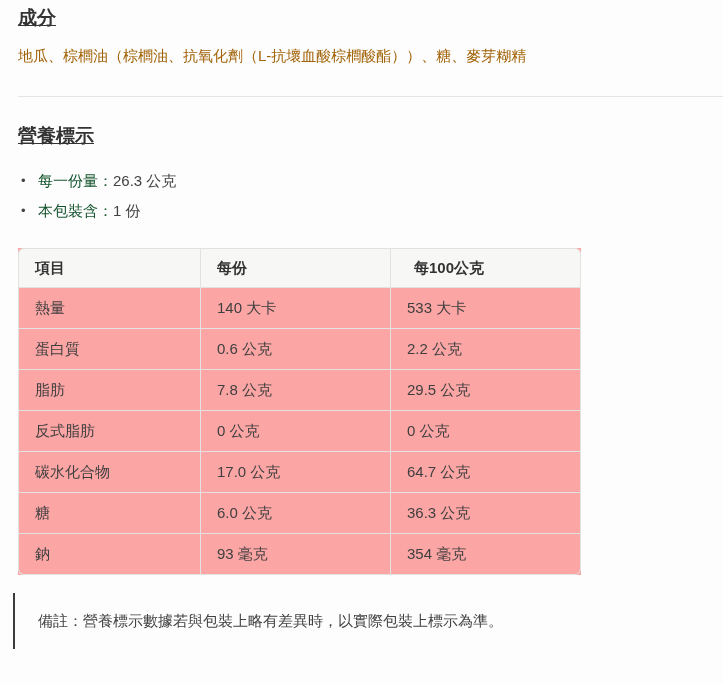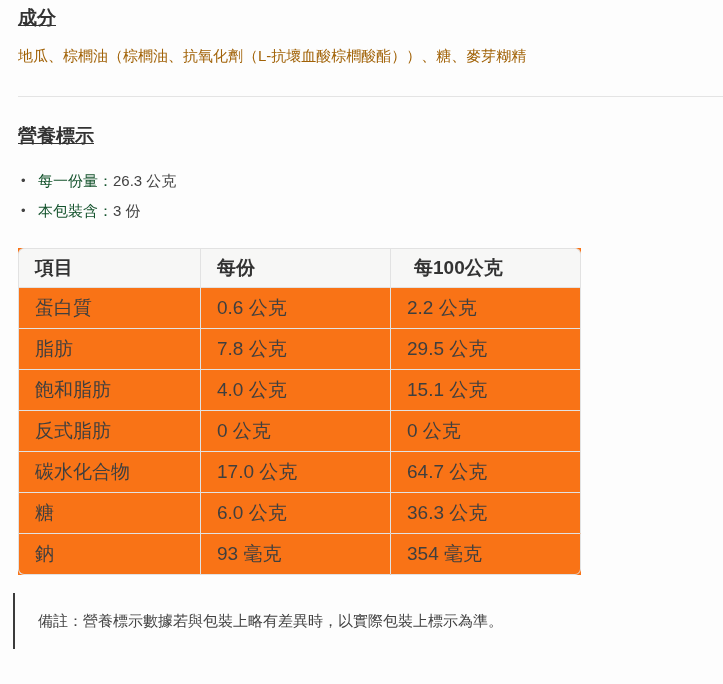--- a/index.html
+++ b/index.html
@@ -61,23 +61,23 @@
   ul.serving-list li .li-label {
     font-weight: normal;
     color: #14532d;
   }
   table.nutrition-table {
     margin-top: 22px;
     border-collapse: separate;
     border-spacing: 0;
     width: 563px;
     table-layout: fixed;
-    font-size: 19px;
+    font-size: 15px;
     color: #3f3f3f;
-    background: #f97316;
+    background: #fca5a5;
   }
   table.nutrition-table th,
   table.nutrition-table td {
     text-align: left;
     font-weight: normal;
     padding: 0 16px;
     border-top: 1px solid #e2e2e2;
     border-left: 1px solid #e2e2e2;
     overflow: hidden;
     white-space: nowrap;
@@ -123,52 +123,52 @@
 
   <hr class="section-divider">
 
   <h2 class="section-title nutrition-title">營養標示</h2>
 
   <ul class="serving-list">
     <li>
       <span class="bullet">•</span><span class="li-label">每一份量：</span><span>26.3 公克</span>
     </li>
     <li>
-      <span class="bullet">•</span><span class="li-label">本包裝含：</span><span>3 份</span>
+      <span class="bullet">•</span><span class="li-label">本包裝含：</span><span>1 份</span>
     </li>
   </ul>
 
   <table class="nutrition-table">
     <colgroup>
       <col style="width:182px">
       <col style="width:190px">
       <col style="width:191px">
     </colgroup>
     <thead>
       <tr>
         <th>項目</th>
         <th>每份</th>
         <th>每100公克</th>
       </tr>
     </thead>
     <tbody>
       <tr>
+        <td>熱量</td>
+        <td>140 大卡</td>
+        <td>533 大卡</td>
+      </tr>
+      <tr>
         <td>蛋白質</td>
         <td>0.6 公克</td>
         <td>2.2 公克</td>
       </tr>
       <tr>
         <td>脂肪</td>
         <td>7.8 公克</td>
         <td>29.5 公克</td>
-      </tr>
-      <tr>
-        <td>飽和脂肪</td>
-        <td>4.0 公克</td>
-        <td>15.1 公克</td>
       </tr>
       <tr>
         <td>反式脂肪</td>
         <td>0 公克</td>
         <td>0 公克</td>
       </tr>
       <tr>
         <td>碳水化合物</td>
         <td>17.0 公克</td>
         <td>64.7 公克</td>

